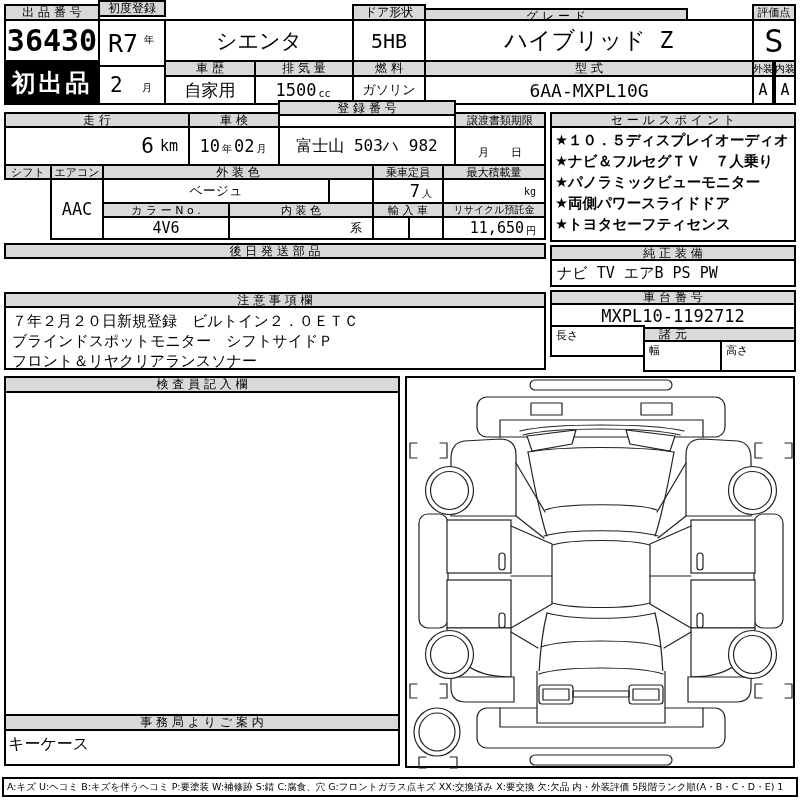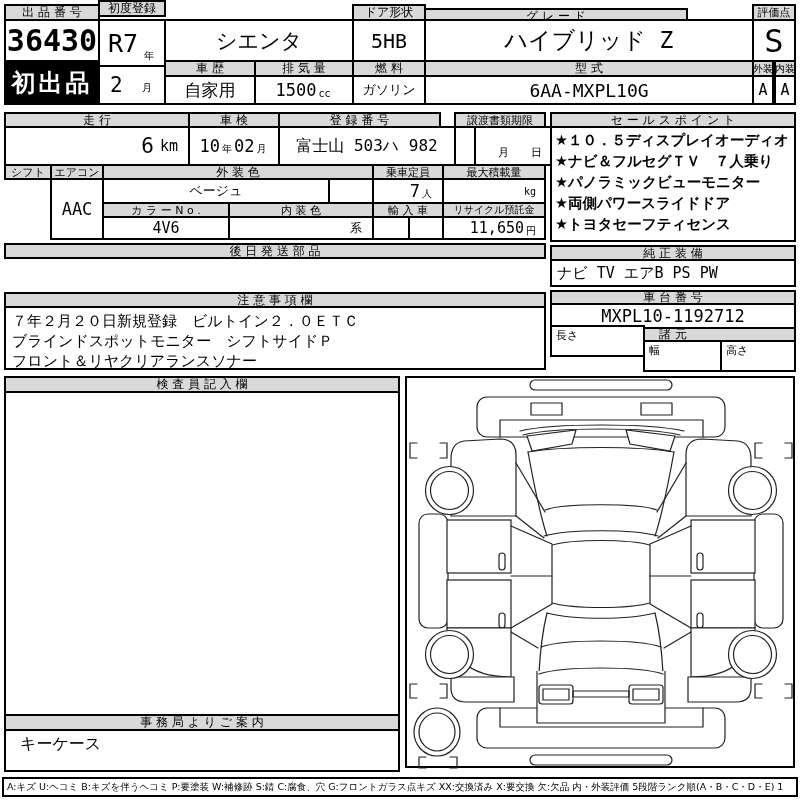--- a/index.html
+++ b/index.html
@@ -8,21 +8,21 @@
   .cell{position:absolute;box-sizing:border-box;border:2px solid #000;background:#fff;}
   .hdr{background:#d9d9d9;display:flex;align-items:center;justify-content:center;
        font-size:12px;white-space:nowrap;overflow:hidden;}
   .hdr.sm{font-size:11px;}
   .hdr.xs{font-size:10px;}
   .val{display:flex;align-items:center;justify-content:center;
        font-family:"DejaVu Sans Mono","Liberation Mono",monospace;
        white-space:nowrap;overflow:hidden;}
   .left{justify-content:flex-start;}
   .right{justify-content:flex-end;}
-  .bottom{align-items:flex-end;margin-left:20px;}
+  .bottom{align-items:flex-end;}
   .unit{font-size:10px;margin:0 2px;transform:translateY(3px);}
   .blackbox{background:#000;color:#fff;font-weight:bold;font-size:24px;letter-spacing:3px;
             display:flex;align-items:center;justify-content:center;}
   .lines{display:block;padding:3px 6px;font-size:15px;line-height:20px;white-space:nowrap;overflow:hidden;}
   .starlines{display:block;padding:2px 3px;font-weight:bold;font-size:14.5px;line-height:21px;
              white-space:nowrap;overflow:hidden;}
   .speclabel{display:block;padding:1px 0 0 4px;font-size:11px;}
   #legend{position:absolute;left:2px;top:777px;width:796px;height:20px;border:2px solid #000;
           box-sizing:border-box;font-size:9.5px;line-height:15px;white-space:nowrap;overflow:hidden;padding-left:3px;}
   svg .ln{fill:none;stroke:#222;stroke-width:1.2;stroke-linejoin:round;stroke-linecap:round;}
@@ -31,21 +31,21 @@
 </head>
 <body>
 
 <div id="sheet">
 
   <div class="cell hdr" style="left:4px;top:4px;width:96px;height:17px">出 品 番 号</div>
   <div class="cell val" style="left:4px;top:19px;width:96px;height:43px;font-size:30px;font-weight:bold">36430</div>
   <div class="cell blackbox" style="left:4px;top:60px;width:96px;height:45px">初出品</div>
 
   <div class="cell hdr" style="left:98px;top:0;width:68px;height:17px">初度登録</div>
-  <div class="cell val" style="left:98px;top:19px;width:68px;height:48px;justify-content:space-between;padding:0 8px">
+  <div class="cell val" style="left:98px;top:19px;width:68px;height:48px;justify-content:space-between;padding:16px 8px">
     <span style="font-size:25px">R7</span>
     <span class="unit" style="align-self:flex-end;padding-bottom:5px">年</span>
   </div>
   <div class="cell val" style="left:98px;top:65px;width:68px;height:40px;justify-content:space-between;padding:0 10px">
     <span style="font-size:21px">2</span>
     <span class="unit">月</span>
   </div>
 
   <div class="cell val" style="left:164px;top:19px;width:190px;height:43px;font-size:21px">シエンタ</div>
   <div class="cell hdr" style="left:164px;top:60px;width:92px;height:17px">車 歴</div>
@@ -78,21 +78,21 @@
     <span style="font-size:21px">6</span>
     <span style="font-size:15px;margin-left:6px">km</span>
   </div>
   <div class="cell hdr" style="left:188px;top:112px;width:92px;height:16px">車 検</div>
   <div class="cell val" style="left:188px;top:126px;width:92px;height:40px">
     <span style="font-size:17px">10</span>
     <span class="unit">年</span>
     <span style="font-size:17px">02</span>
     <span class="unit">月</span>
   </div>
-  <div class="cell hdr" style="left:278px;top:112px;width:163px;height:16px">登 録 番 号</div>
+  <div class="cell hdr" style="left:278px;top:100px;width:178px;height:16px">登 録 番 号</div>
   <div class="cell val" style="left:278px;top:126px;width:178px;height:40px;font-size:16px">富士山 503ハ 982</div>
   <div class="cell hdr sm" style="left:454px;top:112px;width:92px;height:16px">譲渡書類期限</div>
   <div class="cell val bottom" style="left:454px;top:126px;width:92px;height:40px;font-size:11px;padding-bottom:4px">月　　日</div>
 
   <div class="cell hdr sm" style="left:4px;top:164px;width:48px;height:16px">シフト</div>
   <div class="cell hdr sm" style="left:50px;top:164px;width:54px;height:16px">エアコン</div>
   <div class="cell val" style="left:50px;top:178px;width:54px;height:62px;font-size:17px">AAC</div>
 
   <div class="cell hdr" style="left:102px;top:164px;width:272px;height:16px">外 装 色</div>
   <div class="cell val" style="left:102px;top:178px;width:228px;height:26px;font-size:13px">ベージュ</div>
@@ -124,21 +124,21 @@
   <div class="cell lines" style="left:4px;top:306px;width:542px;height:64px">
     <div>７年２月２０日新規登録　ビルトイン２．０ＥＴＣ</div>
     <div>ブラインドスポットモニター　シフトサイドＰ</div>
     <div>フロント＆リヤクリアランスソナー</div>
   </div>
 
   <div class="cell hdr" style="left:4px;top:376px;width:396px;height:17px">検 査 員 記 入 欄</div>
   <div class="cell" style="left:4px;top:391px;width:396px;height:325px"></div>
 
   <div class="cell hdr" style="left:4px;top:714px;width:396px;height:17px">事 務 局 よ り ご 案 内</div>
-  <div class="cell val left" style="left:4px;top:729px;width:396px;height:43px;align-items:flex-start;font-size:16px;padding:3px 0 0 14px">キーケース</div>
+  <div class="cell val left" style="left:4px;top:729px;width:396px;height:37px;align-items:flex-start;font-size:16px;padding:3px 0 0 2px">キーケース</div>
 
   <div class="cell hdr" style="left:550px;top:112px;width:246px;height:16px">セ ー ル ス ポ イ ン ト</div>
   <div class="cell starlines" style="left:550px;top:126px;width:246px;height:116px">
     <div>★１０．５ディスプレイオーディオ</div>
     <div>★ナビ＆フルセグＴＶ　７人乗り</div>
     <div>★パノラミックビューモニター</div>
     <div>★両側パワースライドドア</div>
     <div>★トヨタセーフティセンス</div>
   </div>
   <div class="cell hdr" style="left:550px;top:245px;width:246px;height:16px">純 正 装 備</div>

